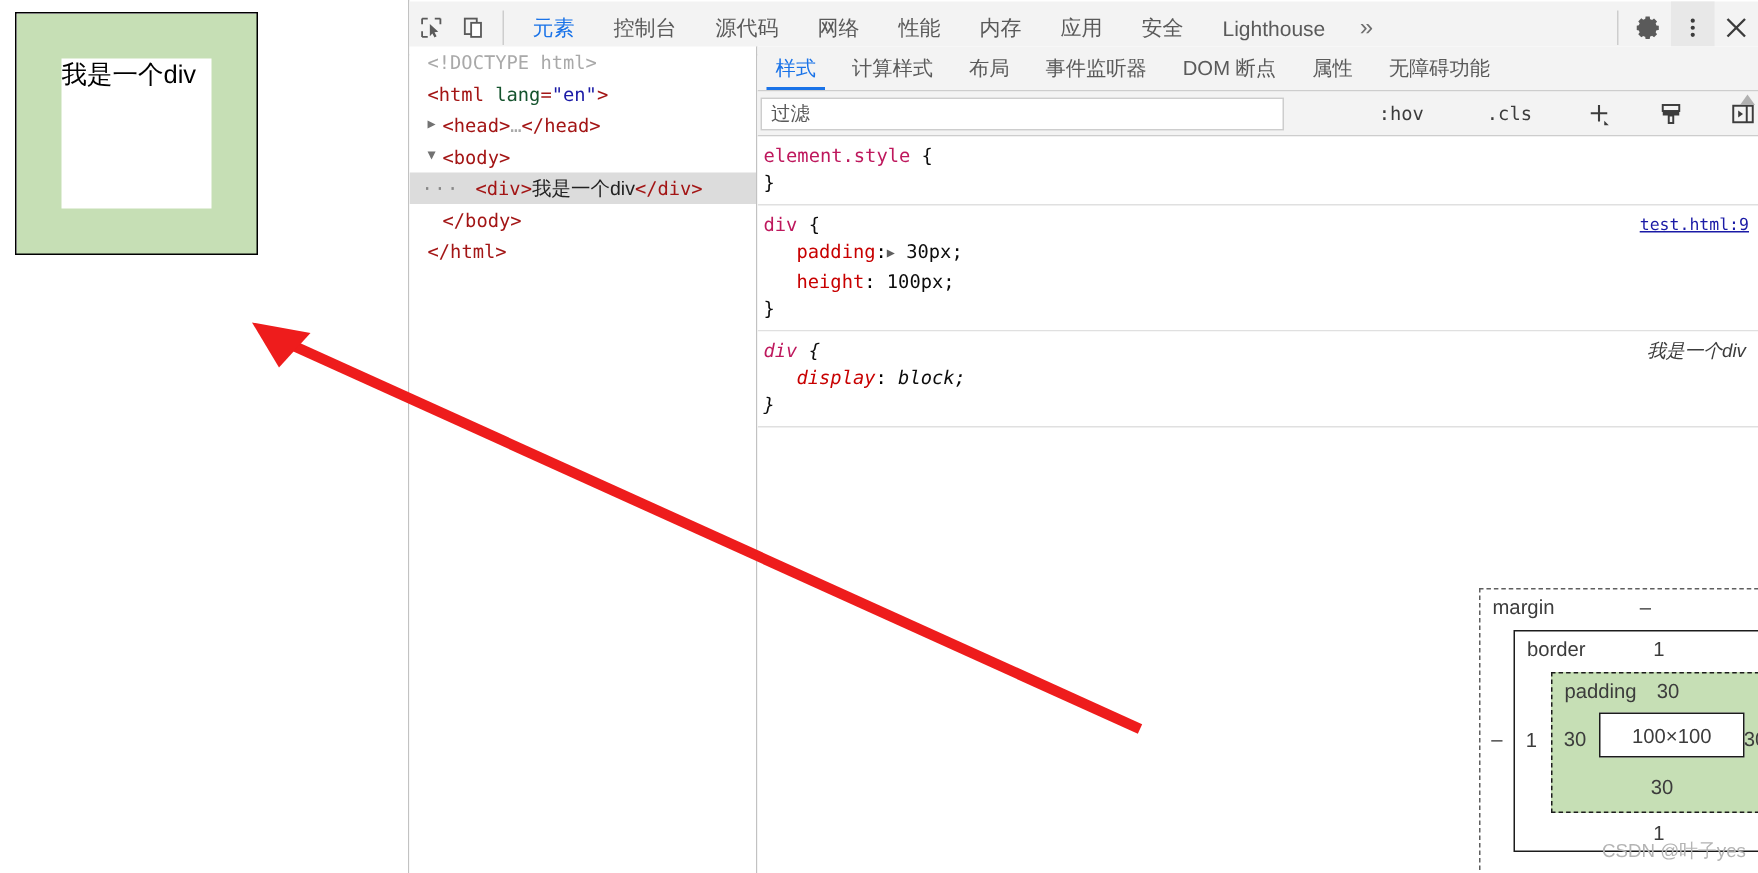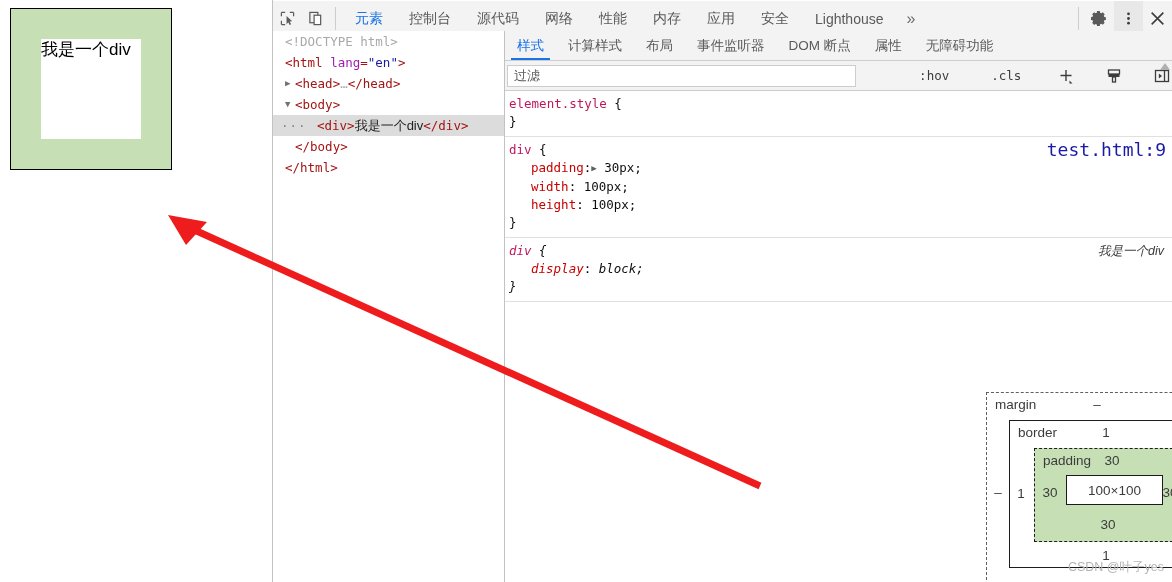--- a/index.html
+++ b/index.html
@@ -144,21 +144,21 @@
     letter-spacing: 1px;
   }
   .twisty {
     position: absolute;
     font-size: 9px;
     color: #727272;
     top: 0;
   }
   .tag   { color: #a31515; }
   .punct { color: #a31515; }
-  .attr  { color: #a21caf; }
+  .attr  { color: #14532d; }
   .val   { color: #1a1aa6; }
   .doctype { color: #a9a9a9; }
   .txt   { color: #222; font-family: "Liberation Sans", sans-serif; font-size:13px;}
 
   
   #h-splitter {
     position: absolute;
     left: 231px; top: 31px;
     width: 1px; height: 551px;
     background: #c2c2c2;
@@ -263,21 +263,22 @@
   .rule-block.ua .brace { font-style: italic; }
   .sel { color: #be185d; }
   .prop { color: #c80000; }
   .value { color: #0d0d0d; }
   .brace { color: #0d0d0d; }
   .indent { padding-left: 22px; display: block; }
   .src-link {
     position: absolute;
     right: 6px; top: 4px;
     color: #1a1aa6;
-    font-size: 18px;
+    text-decoration: underline;
+    font-size: 11px;
     cursor: pointer;
   }
   .ua-label {
     position: absolute;
     right: 8px; top: 4px;
     font-family: "Liberation Sans", sans-serif;
     font-style: italic;
     font-size: 12.5px;
     color: #3c3c3c;
   }
@@ -495,21 +496,20 @@
 
     <div id="rules-area">
         <div class="rule-block">
           <div><span class="sel">element.style</span><span class="brace"> {</span></div>
           <div class="brace">}</div>
         </div>
         <div class="rule-block">
           <div><span class="sel">div</span><span class="brace"> {</span></div>
           <span class="src-link">test.html:9</span>
           <div class="indent"><span class="prop">padding</span><span>:</span><span class="expander"> ▶</span><span class="value"> 30px;</span></div>
-          <div class="indent"><span class="prop">width</span><span>:</span><span class="value"> 100px;</span></div>
           <div class="indent"><span class="prop">height</span><span>:</span><span class="value"> 100px;</span></div>
           <div class="brace">}</div>
         </div>
         <div class="rule-block ua">
           <div><span class="sel">div</span><span class="brace"> {</span></div>
           <span class="ua-label">我是一个div</span>
           <div class="indent"><span class="prop">display</span><span>:</span><span class="value"> block;</span></div>
           <div class="brace">}</div>
         </div>
       </div>

